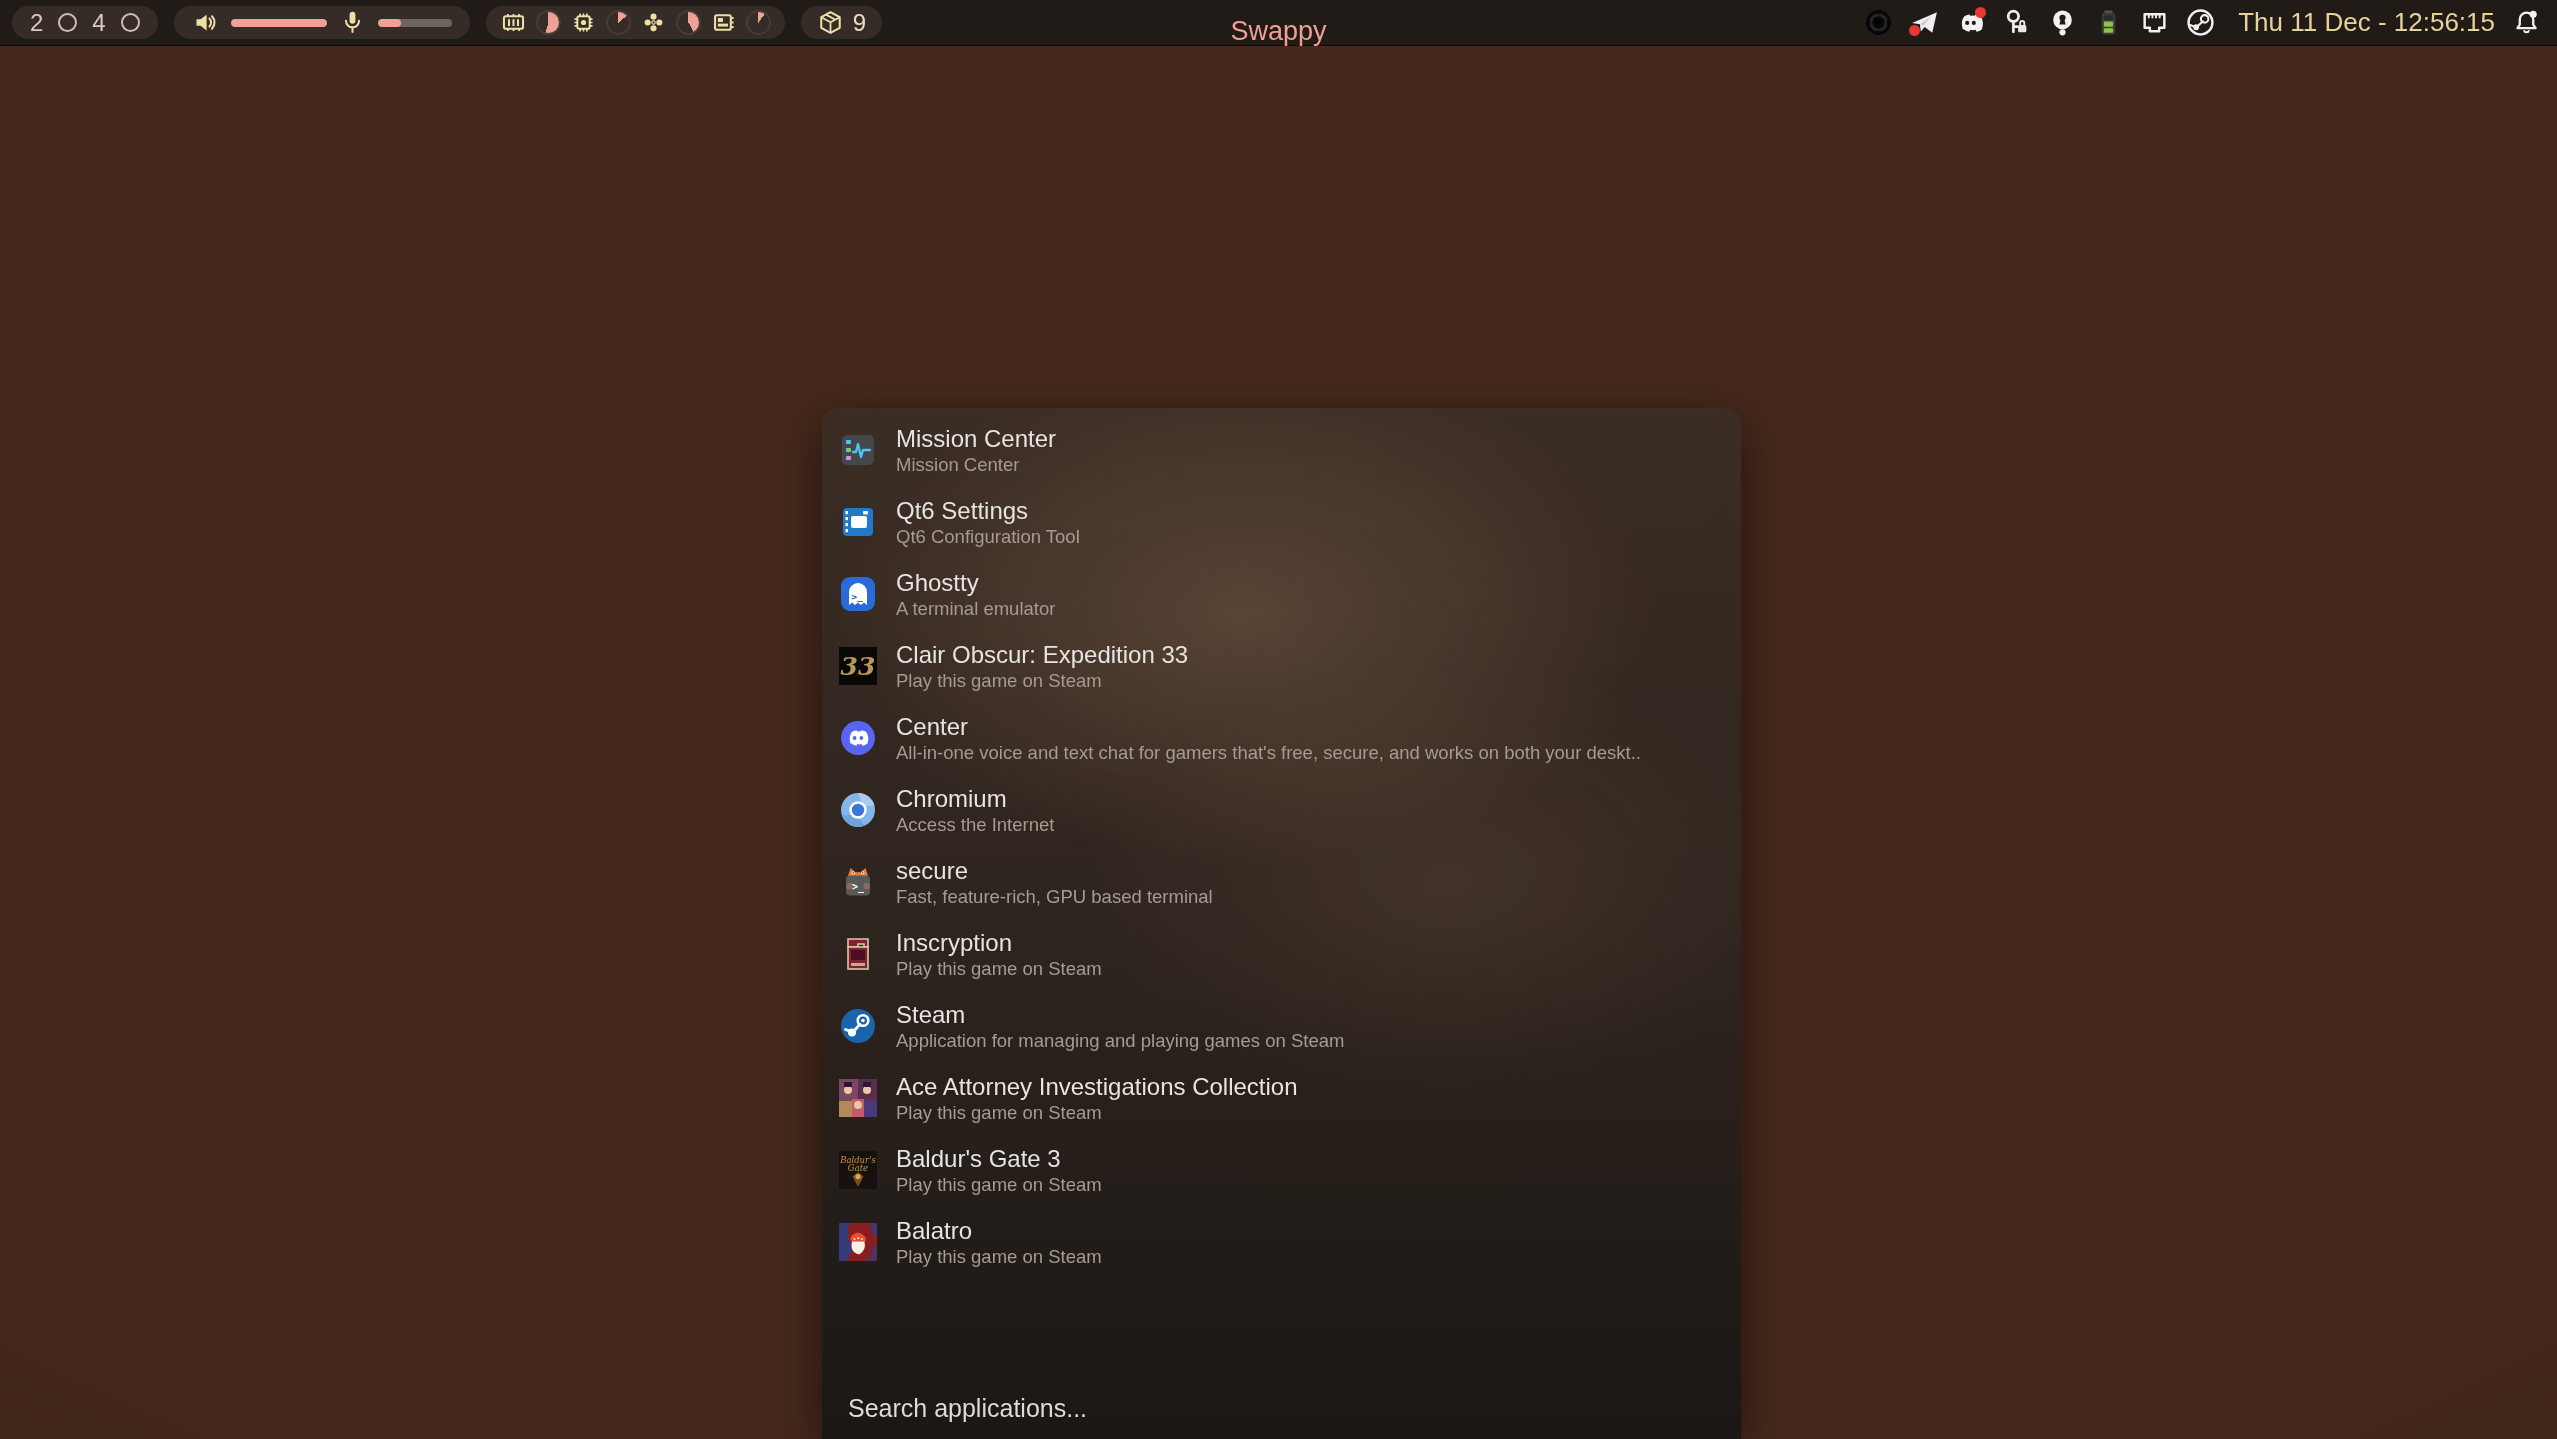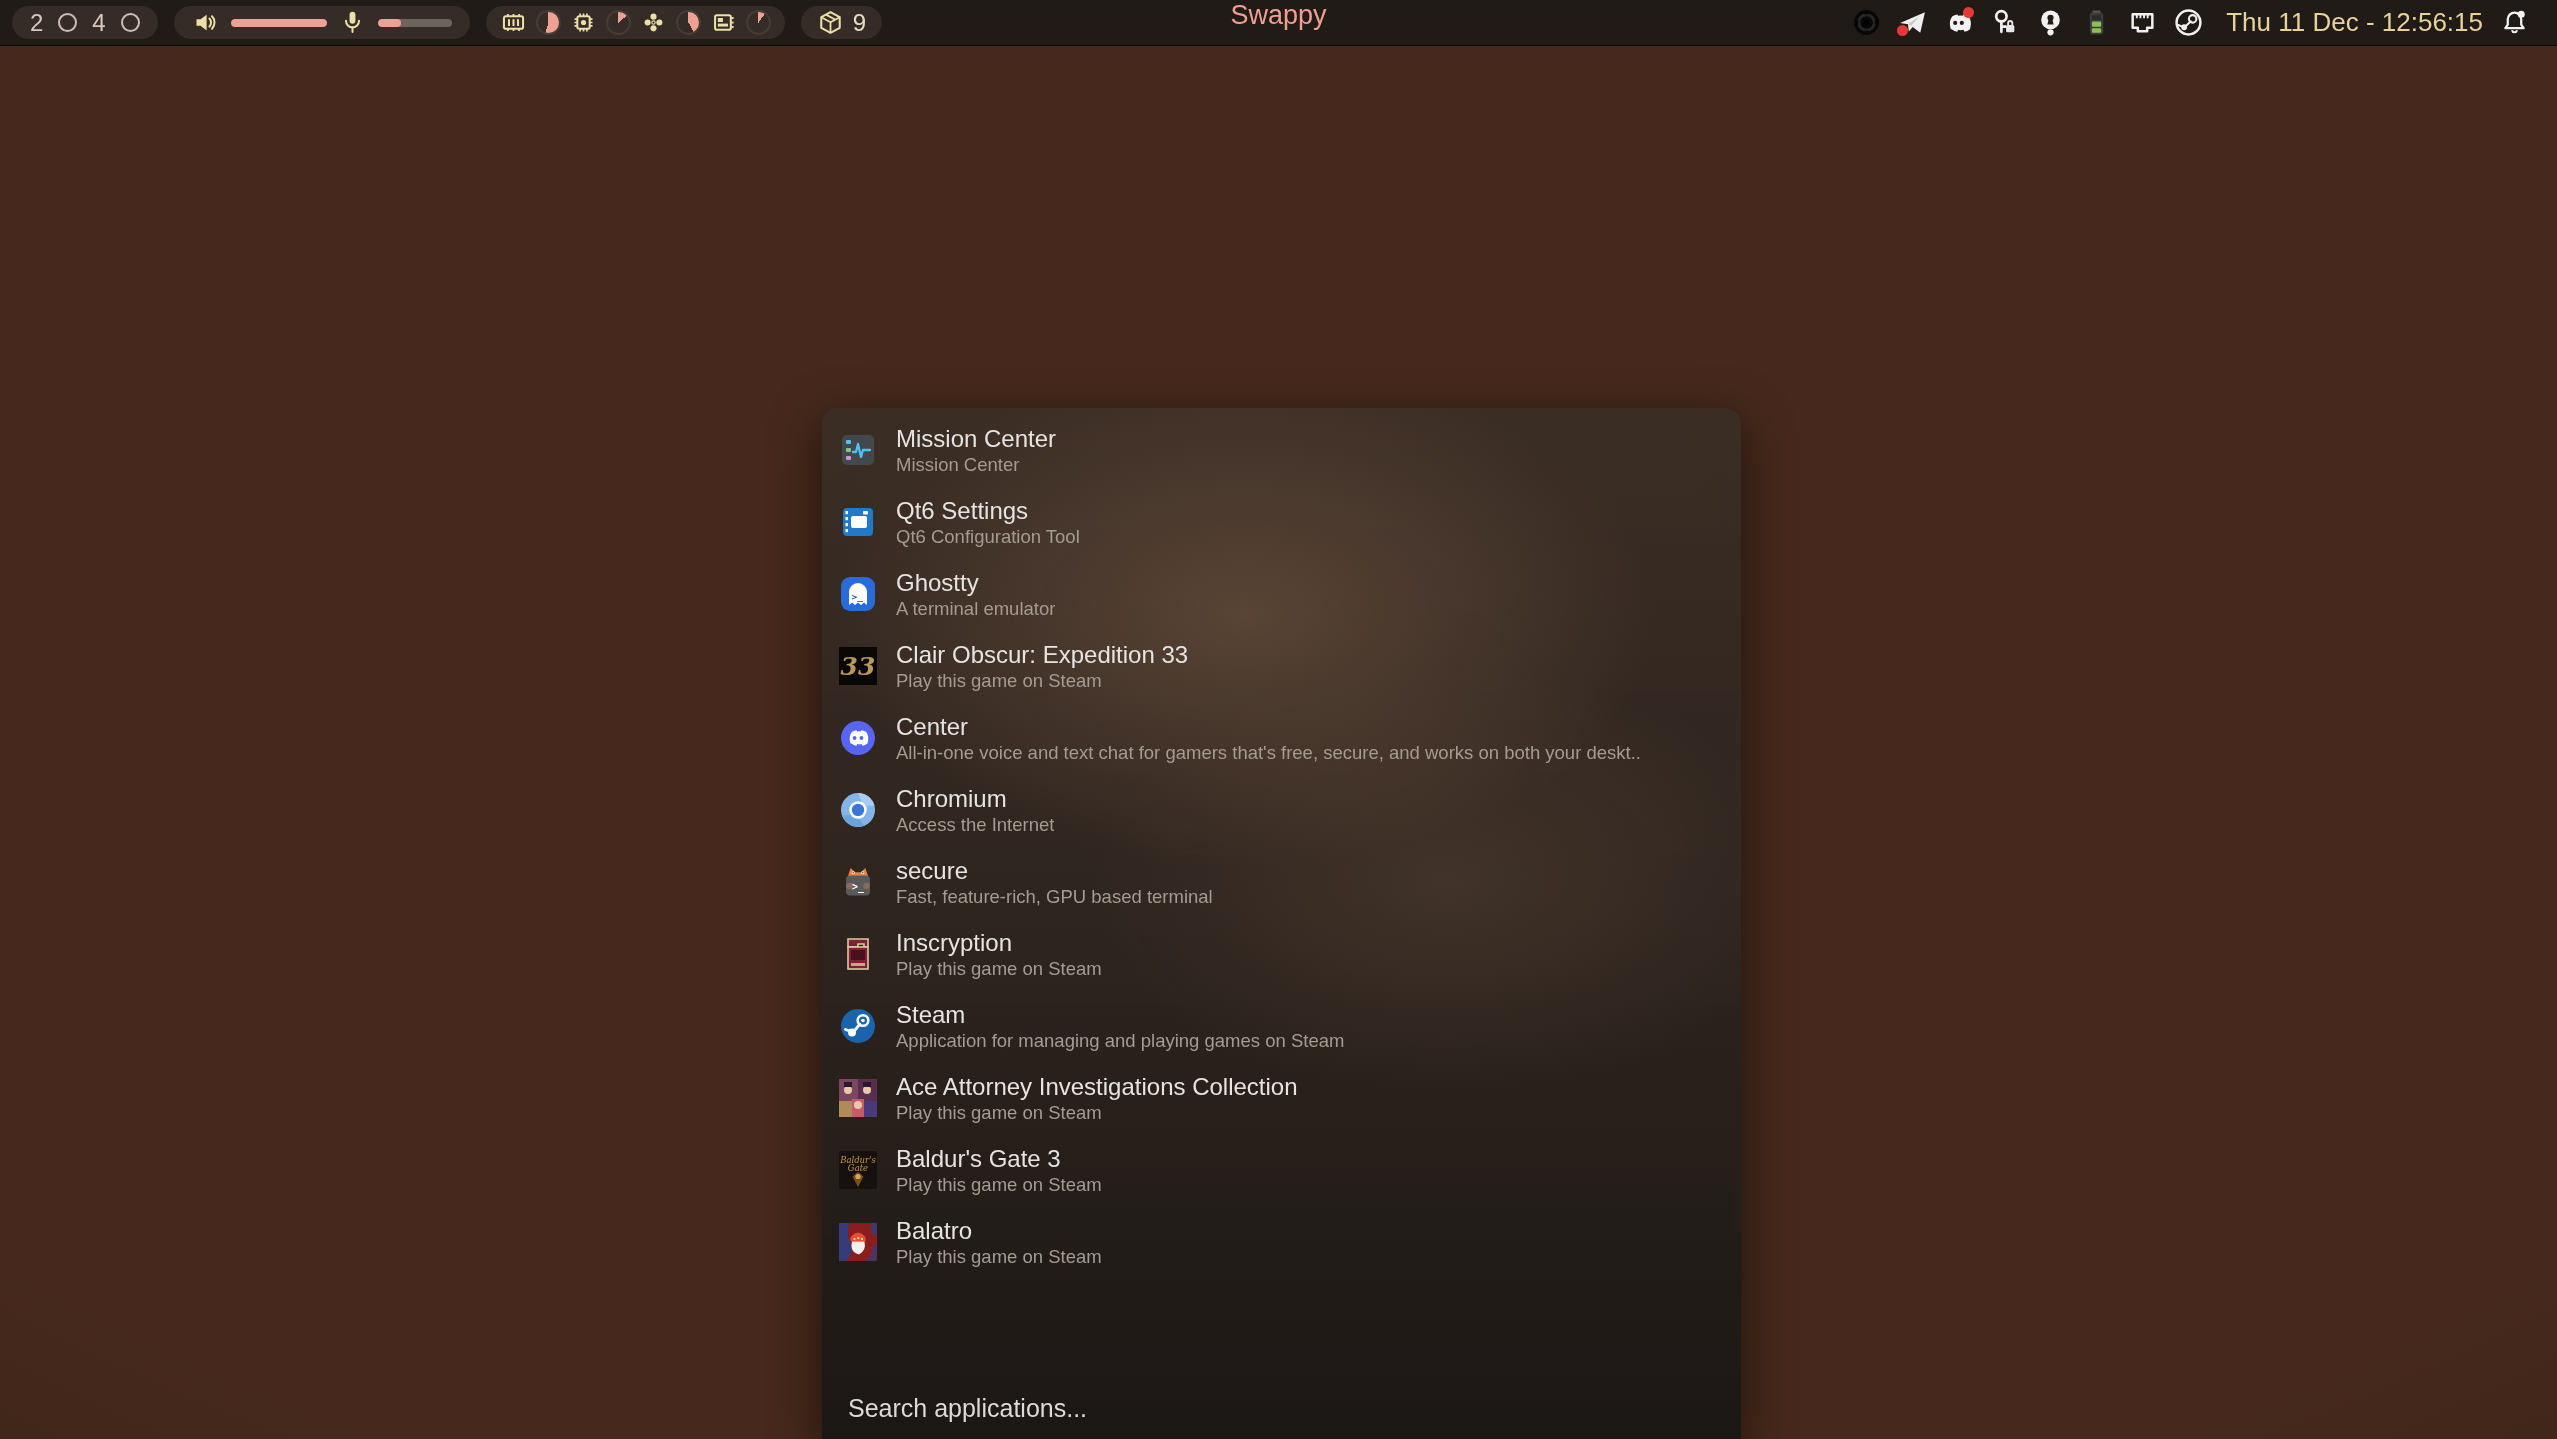--- a/index.html
+++ b/index.html
@@ -66,23 +66,23 @@
   .slider { position:relative; height:8px; border-radius:4px; background:#6e645e; overflow:hidden; }
   .slider .fill { position:absolute; left:0; top:0; bottom:0; border-radius:4px; background:#f0a195; }
   .sl-vol { width:96px; } .sl-mic { width:74px; }
   .pill-mon { padding:0 14px; gap:9px; }
   .pill-upd { padding:0 16px; gap:9px; }
   .bicon { display:inline-flex; width:27px; height:27px; }
   .bicon svg { width:100%; height:100%; }
   .pie { width:25px; height:25px; border-radius:50%; border:2.5px solid #463c35; background-color:#2e2understood624; }
   .upd-count { font-size:24px; color:#e8dcc0; }
   .bar-center { position:absolute; left:50%; transform:translateX(-50%); top:0; height:62px;
-    display:flex; }
+    display:flex; align-items:center; }
   .win-title { font-size:27px; color:#ef9f92; }
-  .bar-right { display:flex; align-items:center; gap:17px; padding-right:28px; }
+  .bar-right { display:flex; align-items:center; gap:17px; padding-right:16px; }
   .tray { position:relative; width:29px; height:29px; display:inline-flex; }
   .tray svg { width:100%; height:100%; }
   .badge { position:absolute; width:11px; height:11px; border-radius:50%; background:#e53935; }
   .badge-tl { left:-1px; bottom:1px; } .badge-tr { right:-1px; top:-1px; }
   .clock { font-size:26px; color:#e7d29b; margin-left:6px; white-space:nowrap; }
 
   
   #launcher { position:absolute; left:822px; top:408px; width:919px; height:1031px; z-index:40;
     border-radius:16px 16px 0 0; overflow:hidden;
     background:radial-gradient(62% 34% at 46% 20%, rgba(128,97,74,.48), rgba(0,0,0,0) 72%),

